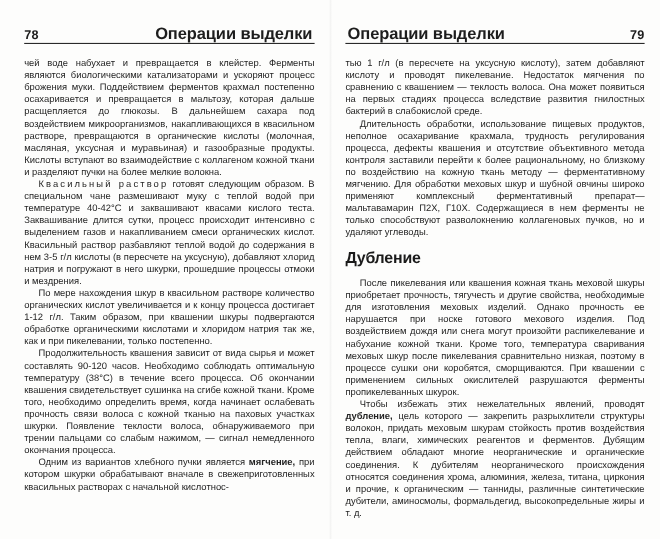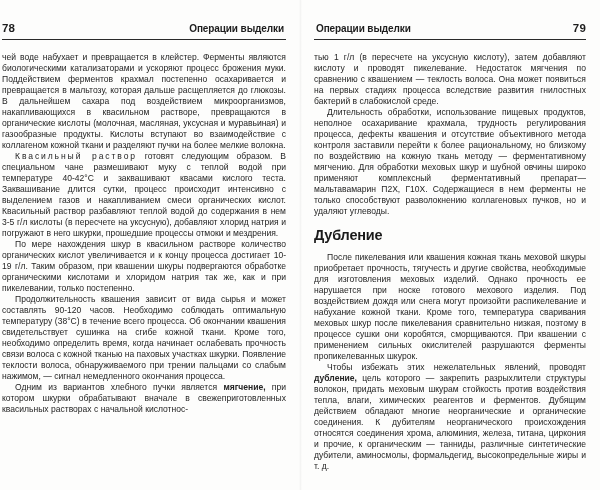--- a/index.html
+++ b/index.html
@@ -22,41 +22,41 @@
     display: flex;
     box-sizing: border-box;
   }
   .page {
     position: relative;
     width: 300px;
     height: 490px;
     box-sizing: border-box;
     padding: 22px 18px 10px 18px;
   }
-  .page.left  { padding-left: 2px;  padding-right: 14px; }
+  .page.left  { padding-left: 22px;  padding-right: 14px; }
   .page.right { padding-left: 14px;  padding-right: 14px; }
 
   
   .runhead {
     display: flex;
     align-items: baseline;
     height: 16px;
     margin: 0 0 12px 0;
     border-bottom: 1.4px solid #2a2a2a;
     padding-bottom: 1px;
   }
   .runhead .folio {
     font-size: 11.5px;
     font-weight: 700;
     letter-spacing: 0.2px;
     color: #1d1d1d;
     white-space: nowrap;
   }
   .runhead .rh-title {
-    font-size: 10px;
+    font-size: 15px;
     font-weight: 700;
     letter-spacing: -0.1px;
     color: #1d1d1d;
     white-space: nowrap;
   }
   .runhead .spacer { flex: 1 1 auto; }
 
   .runhead.lefthead .folio { margin-right: 4px; }
   .runhead.lefthead .rh-title { margin-right: 2px; }
   .runhead.righthead .rh-title { margin-left: 2px; }
@@ -115,21 +115,21 @@
       <span class="spacer"></span>
       <span class="rh-title">Операции выделки</span>
     </div>
 
     <div class="col">
 
       <p>чей воде набухает и превращается в клейстер. Ферменты являются биологическими катализаторами и ускоряют процесс брожения муки. Поддействием ферментов крахмал постепенно осахаривается и превращается в мальтозу, которая дальше расщепляется до глюкозы. В дальнейшем сахара под воздействием микроорганизмов, накапливающихся в квасильном растворе, превращаются в органические кислоты (молочная, масляная, уксусная и муравьиная) и газообразные продукты. Кислоты вступают во взаимодействие с коллагеном кожной ткани и разделяют пучки на более мелкие волокна.</p>
 
       <p class="indent"><span class="spaced">Квасильный раствор</span><span> готовят следующим образом. В специальном чане размешивают муку с теплой водой при температуре 40-42°C и заквашивают квасами кислого теста. Заквашивание длится сутки, процесс происходит интенсивно с выделением газов и накапливанием смеси органических кислот. Квасильный раствор разбавляют теплой водой до содержания в нем 3-5 г/л кислоты (в пересчете на уксусную), добавляют хлорид натрия и погружают в него шкурки, прошедшие процессы отмоки и мездрения.</span></p>
 
-      <p class="indent">По мере нахождения шкур в квасильном растворе количество органических кислот увеличивается и к концу процесса достигает 10-19 г/л. Таким образом, при квашении шкуры подвергаются обработке органическими кислотами и хлоридом натрия так же, как и при пикелевании, только постепенно.</p>
+      <p class="indent">По мере нахождения шкур в квасильном растворе количество органических кислот увеличивается и к концу процесса достигает 1-12 г/л. Таким образом, при квашении шкуры подвергаются обработке органическими кислотами и хлоридом натрия так же, как и при пикелевании, только постепенно.</p>
 
       <p class="indent">Продолжительность квашения зависит от вида сырья и может составлять 90-120 часов. Необходимо соблюдать оптимальную температуру (38°C) в течение всего процесса. Об окончании квашения свидетельствует сушинка на сгибе кожной ткани. Кроме того, необходимо определить время, когда начинает ослабевать прочность связи волоса с кожной тканью на паховых участках шкурки. Появление теклости волоса, обнаруживаемого при трении пальцами со слабым нажимом, — сигнал немедленного окончания процесса.</p>
 
       <p class="indent"><span>Одним из вариантов хлебного пучки является </span><span class="b">мягчение,</span><span> при котором шкурки обрабатывают вначале в свежеприготовленных квасильных растворах с начальной кислотнос-</span></p>
 
     </div>
   </div>
 
   <div class="gutter"></div>
 

